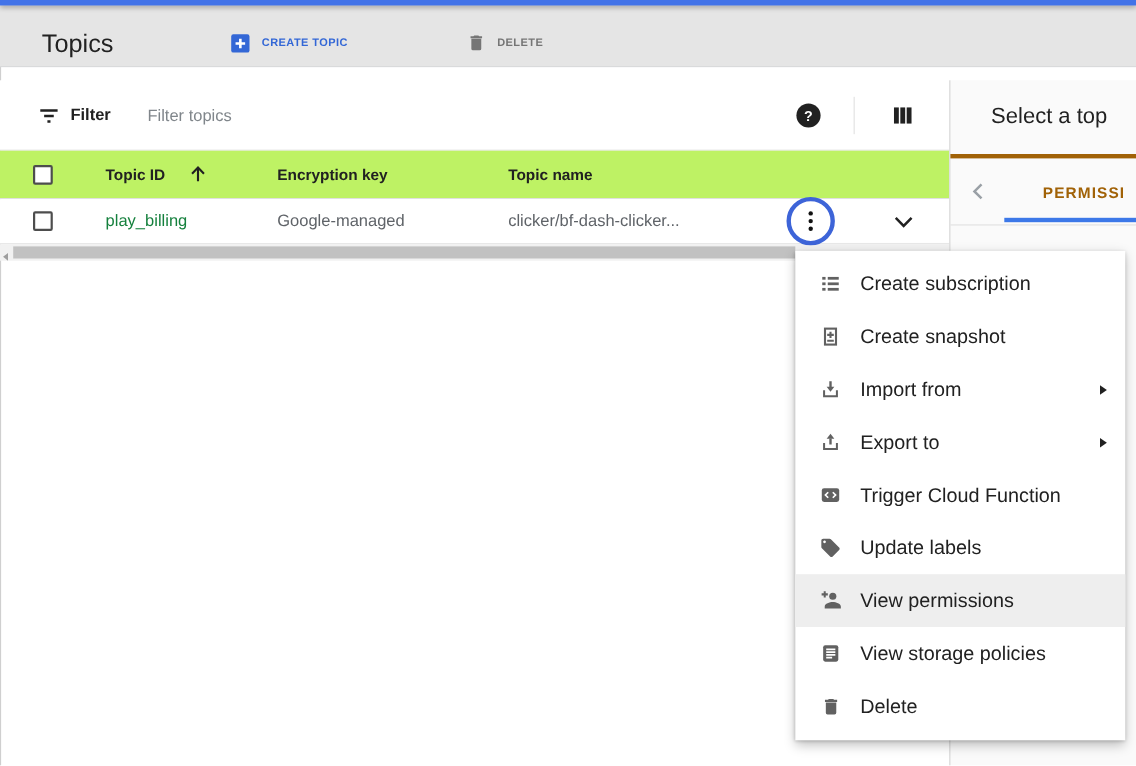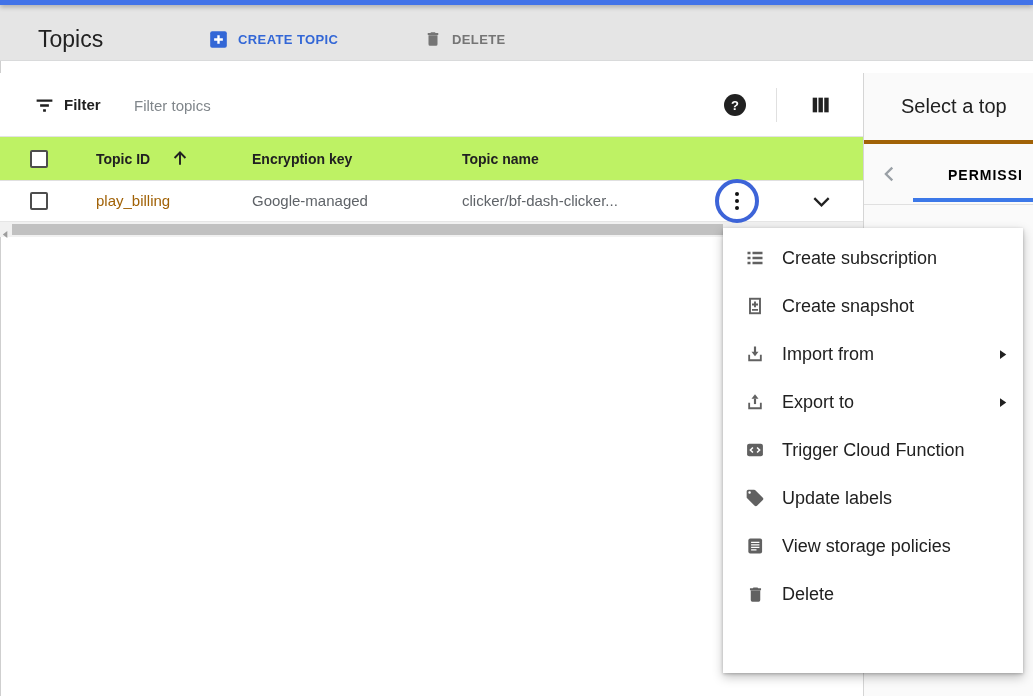--- a/index.html
+++ b/index.html
@@ -12,21 +12,21 @@
   .top-strip { position:absolute; top:0; left:0; width:1033px; height:5px;
     background:#4273e8; box-shadow:0 2px 5px rgba(0,0,0,.28); z-index:5; }
   .left-edge { position:absolute; top:34px; left:0; width:1px; height:662px; background:#cfcfcf; }
 
   
   .app-header { position:absolute; top:5px; left:0; width:1033px; height:56px;
     background:#e5e5e5; border-bottom:1px solid #d9dadb; z-index:4; }
   .page-title { position:absolute; left:38px; top:21px; font-size:23px; color:#212121; }
   .hbtn { position:absolute; top:0; height:68px; display:flex; align-items:center; gap:10px;
     background:none; border:none; cursor:pointer; font-family:inherit; }
-  .hbtn .lbl { font-size:13px; font-weight:bold; letter-spacing:.4px; }
+  .hbtn .lbl { font-size:10px; font-weight:bold; letter-spacing:.4px; }
   .btn-create { left:209px; color:#3367d6; }
   .btn-delete { left:424px; color:#757575; }
 
   
   .filter-bar { position:absolute; top:73px; left:0; width:863px; height:64px;
     background:#fff; border-bottom:1px solid #e3e3e3; }
   .filter-icon { position:absolute; left:34px; top:22px; }
   .filter-label { position:absolute; left:64px; top:23px; font-size:15px; font-weight:bold; }
   .filter-input { position:absolute; left:126px; top:18px; width:430px; height:28px;
     border:none; outline:none; background:transparent; font-family:inherit; font-size:15px; color:#212121;margin-left:8px; }
@@ -41,21 +41,21 @@
     background:#bef264; border-bottom:1px solid #e0e0e0; }
   .trow { position:absolute; top:181px; left:0; width:863px; height:41px;
     background:#fff; border-bottom:1px solid #e6e6e6; }
   .cbx { position:absolute; left:30px; width:18px; height:18px; border:2px solid #4d4d4d;
     border-radius:2px; background:#fff; cursor:pointer; }
   .thead .cbx { top:13px; } .trow .cbx { top:11px; }
   .th { position:absolute; font-size:14px; font-weight:bold; color:#212121; top:14px; white-space:nowrap; }
   .th-id { left:96px; } .th-enc { left:252px; } .th-name { left:462px; }
   .sort-arrow { position:absolute; left:170px; top:11px; }
   .td { position:absolute; top:11px; font-size:15px; white-space:nowrap; }
-  .td-id { left:96px; color:#a16207; }
+  .td-id { left:96px; color:#15803d; }
   .td-enc { left:252px; color:#5f6368; }
   .td-name { left:462px; color:#5f6368; }
   .dots-btn { position:absolute; left:715px; top:179px; width:44px; height:44px; border-radius:50%;
     background:#fff; border:4px solid #3d64d8; display:flex; flex-direction:column;
     align-items:center; justify-content:center; gap:3px; cursor:pointer; z-index:6; }
   .dots-btn i { width:4px; height:4px; border-radius:50%; background:#111; }
   .row-chevron { position:absolute; left:810px; top:190px; width:23px; height:23px;
     background:none; border:none; cursor:pointer; }
 
   .hscroll { position:absolute; top:222px; left:0; width:863px; height:15px; background:#f1f1f1; }
@@ -64,21 +64,21 @@
 
   
   .side-panel { position:absolute; left:863px; top:73px; width:170px; height:623px;
     background:#fafafa; border-left:1px solid #d5d5d5; }
   .panel-header { position:absolute; top:0; left:0; width:170px; height:71px;
     border-bottom:4px solid #a16207; display:flex; align-items:center; }
   .panel-title { margin-left:37px; font-size:20px; color:#212121; white-space:nowrap; }
   .tab-bar { position:absolute; top:72px; left:0; width:170px; height:60px; border-bottom:1px solid #e0e0e0; }
   .tab-back { position:absolute; left:14px; top:18px; width:24px; height:24px; background:none; border:none; cursor:pointer; }
   .tab { position:absolute; left:84px; top:22px; font-size:14px; font-weight:bold;
-    letter-spacing:1px; color:#000000; white-space:nowrap; cursor:pointer; }
+    letter-spacing:1px; color:#a16207; white-space:nowrap; cursor:pointer; }
   .tab-underline { position:absolute; left:49px; bottom:2px; width:121px; height:4px; background:#3c78e8; }
 
   
   .ctx-menu { position:absolute; left:723px; top:228px; width:300px; height:445px;
     background:#fff; padding:6px 0; z-index:10;
     box-shadow:0 1px 3px rgba(0,0,0,.22), 0 4px 10px rgba(0,0,0,.25); }
   .menu-item { height:48px; display:flex; align-items:center; padding-left:22px; cursor:pointer; }
   .menu-item.hl { background:#eeeeee; }
   .mi-icon { width:20px; height:20px; margin-right:17px; flex:0 0 auto; display:flex; align-items:center; justify-content:center; }
   .mi-label { font-size:18px; color:#212121; white-space:nowrap; }
@@ -257,20 +257,30 @@
 
   <div class="menu-item">
     <span class="mi-icon">
       <svg width="20" height="20" viewBox="0 0 24 24" fill="#616161">
           <path d="M21.41 11.58l-9-9C12.05 2.22 11.55 2 11 2H4c-1.1 0-2 .9-2 2v7c0 .55.22 1.05.59 1.42l9 9c.36.36.86.58 1.41.58s1.05-.22 1.41-.59l7-7c.37-.36.59-.86.59-1.41s-.22-1.06-.59-1.42zM5.5 7C4.67 7 4 6.33 4 5.5S4.67 4 5.5 4 7 4.67 7 5.5 6.33 7 5.5 7z"></path>
         </svg>
     </span>
     <span class="mi-label">Update labels</span>
   </div>
 
+  <div class="menu-item hl">
+    <span class="mi-icon">
+      <svg width="20" height="20" viewBox="0 0 24 24" fill="#616161">
+          <circle cx="14.5" cy="7.2" r="3.9"></circle>
+          <path d="M14.5 13.4c-3.4 0-8.8 1.7-8.8 5V20.5h17.6v-2.1c0-3.3-5.4-5-8.8-5z"></path>
+          <path d="M4.6 1.8v2.3H2.3v2.2h2.3v2.3h2.2V6.3h2.3V4.1H6.8V1.8z"></path>
+        </svg>
+    </span>
+    <span class="mi-label">View permissions</span>
+  </div>
 
   <div class="menu-item">
     <span class="mi-icon">
       <svg width="20" height="20" viewBox="0 0 24 24">
           <rect x="4" y="3" width="16.5" height="18" rx="2.3" fill="#616161"></rect>
           <path d="M7.3 7.6h10M7.3 10.6h10M7.3 13.6h10M7.3 16.6h6.5" stroke="#fff" stroke-width="1.7"></path>
         </svg>
     </span>
     <span class="mi-label">View storage policies</span>
   </div>

